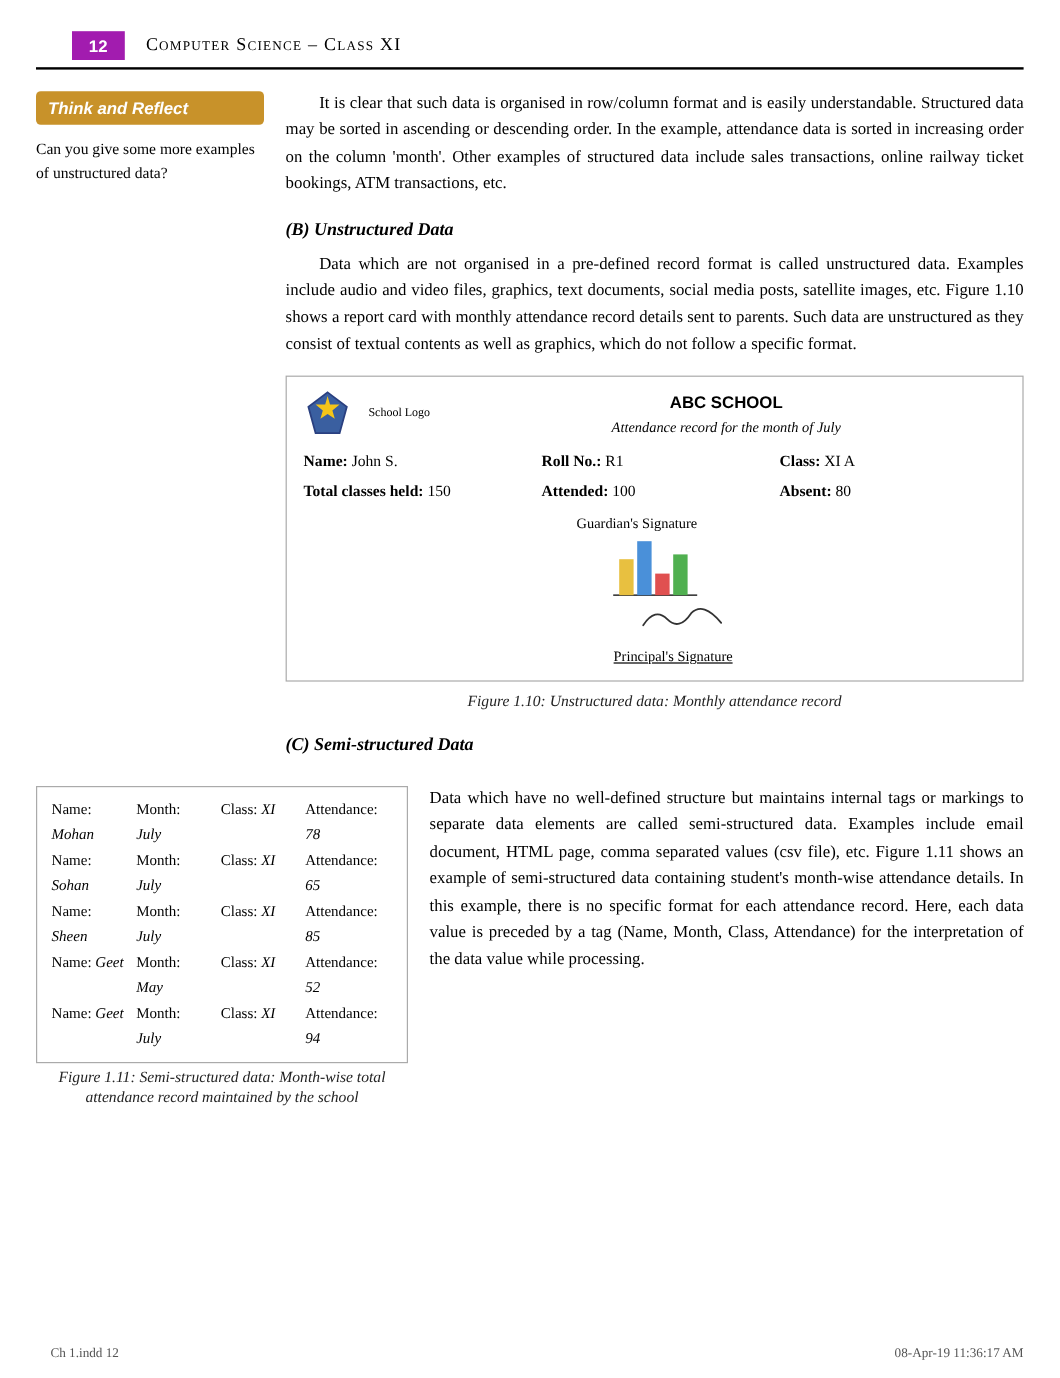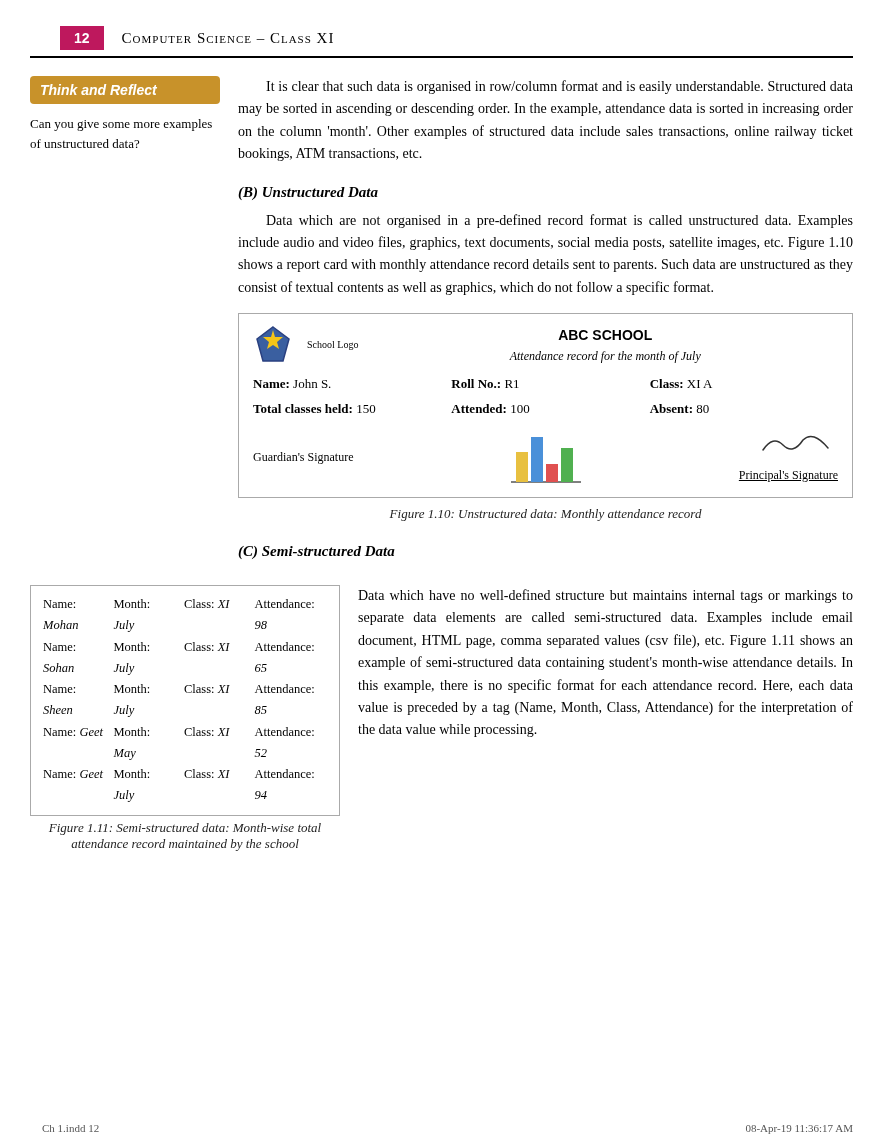--- a/index.html
+++ b/index.html
@@ -15,21 +15,21 @@
 
     
     .page-header {
       display: flex;
       align-items: center;
       border-bottom: 2px solid #000;
       padding: 6px 30px;
       margin: 20px 30px 0 30px;
     }
     .page-number-box {
-      background: #be185d;
+      background: #a21caf;
       color: #fff;
       font-weight: bold;
       font-size: 14px;
       padding: 4px 14px;
       margin-right: 18px;
       font-family: Arial, sans-serif;
     }
     .page-title {
       font-family: 'Small Caps', 'Times New Roman', serif;
       font-size: 15px;
@@ -129,20 +129,21 @@
     .figure-cell {
       flex: 1;
     }
     .figure-label {
       font-weight: bold;
     }
     .figure-bottom {
       display: flex;
       align-items: center;
       margin-top: 8px;
+      flex-direction: column;
     }
     .signature-left {
       font-size: 12px;
       width: 130px;
     }
     .chart-area {
       flex: 1;
       display: flex;
       align-items: flex-end;
       justify-content: center;
@@ -311,21 +312,21 @@
 
 <div class="bottom-content">
 
   <div class="left-bottom">
     <div class="semi-structured-box">
 
     <div style="display: flex; gap: 10px; font-size: 12.5px;">
           <div style="flex: 1 1 0%;"><span><span>Name: </span><span style="font-style: italic;">Mohan</span></span></div>
           <div style="flex: 1 1 0%;"><span><span>Month: </span><span style="font-style: italic;">July</span></span></div>
           <div style="flex: 1 1 0%;"><span><span>Class: </span><span style="font-style: italic;">XI</span></span></div>
-          <div style="flex: 1.2 1 0%;"><span><span>Attendance: </span><span style="font-style: italic;">98</span></span></div>
+          <div style="flex: 1.2 1 0%;"><span><span>Attendance: </span><span style="font-style: italic;">78</span></span></div>
         </div>
         <div style="display: flex; gap: 10px; font-size: 12.5px;">
           <div style="flex: 1 1 0%;"><span><span>Name: </span><span style="font-style: italic;">Sohan</span></span></div>
           <div style="flex: 1 1 0%;"><span><span>Month: </span><span style="font-style: italic;">July</span></span></div>
           <div style="flex: 1 1 0%;"><span><span>Class: </span><span style="font-style: italic;">XI</span></span></div>
           <div style="flex: 1.2 1 0%;"><span><span>Attendance: </span><span style="font-style: italic;">65</span></span></div>
         </div>
         <div style="display: flex; gap: 10px; font-size: 12.5px;">
           <div style="flex: 1 1 0%;"><span><span>Name: </span><span style="font-style: italic;">Sheen</span></span></div>
           <div style="flex: 1 1 0%;"><span><span>Month: </span><span style="font-style: italic;">July</span></span></div>

